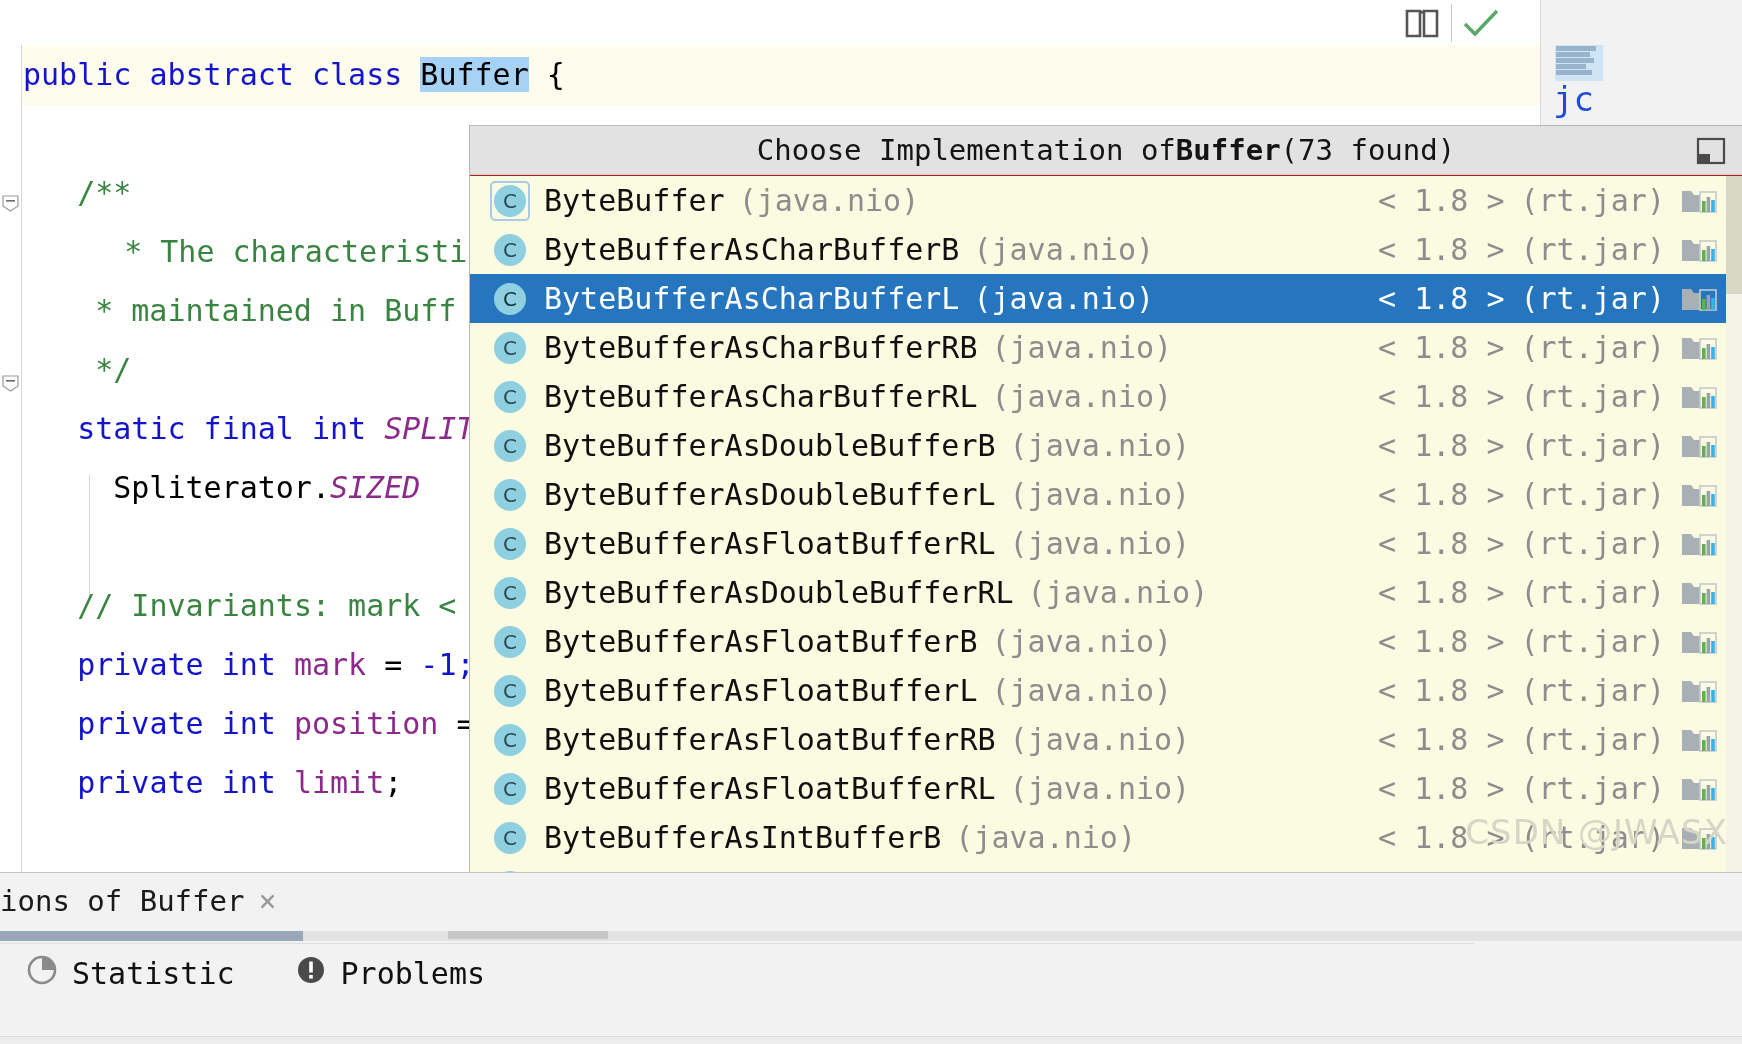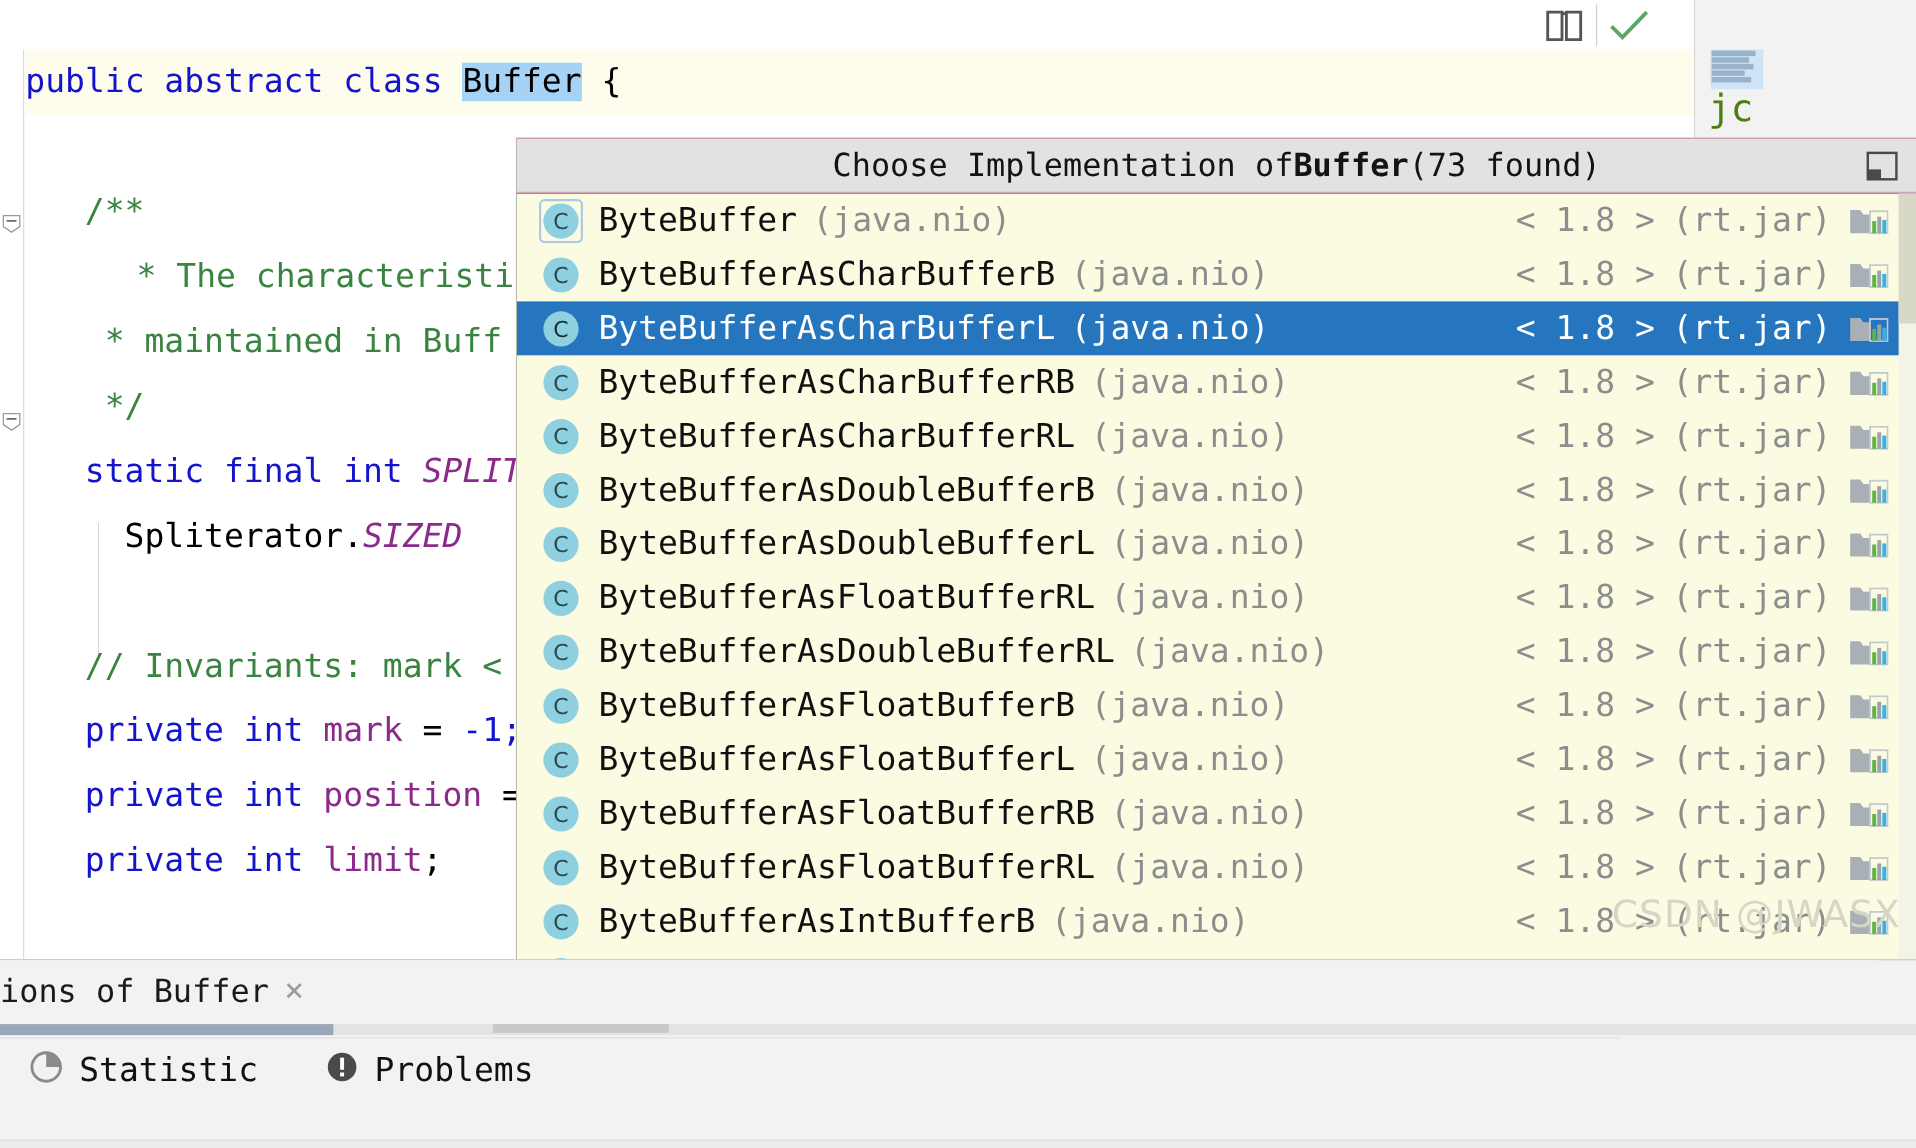--- a/index.html
+++ b/index.html
@@ -75,21 +75,21 @@
   }
   .minimap-block {
     position: absolute; left: 14px; top: 45px;
     width: 48px; height: 36px;
     background: #cfe4f5;
     overflow: hidden;
   }
   .mm-row { height: 5px; margin: 1px 0 0 1px; background: #6b8ba5; opacity: .55; }
   .mm-text {
     position: absolute; left: 12px; top: 82px;
-    font-size: 34px; color: #4d7c0f; line-height: 34px;
+    font-size: 34px; color: #1d4ed8; line-height: 34px;
   }
 
   
   .bottom {
     position: absolute; left: 0; top: 872px;
     width: 1742px; height: 172px;
     background: #f2f2f2;
     border-top: 1px solid #c4c4c4;
   }
   .tw-tabbar {
@@ -134,21 +134,21 @@
   .tw-bottombar {
     position: absolute; left: 0; bottom: 0;
     width: 1742px; height: 8px;
     background: #ededed; border-top: 1px solid #dcdcdc;
   }
 
   
   .popup {
     position: absolute; left: 470px; top: 126px;
     width: 1272px; height: 812px;
-    background: #be185d;
+    background: #b91c1c;
     box-shadow: 0 0 0 1px #b9b9ad;
   }
   .popup-header {
     position: absolute; left: 0; top: 0;
     width: 1272px; height: 49px;
     background: #e2e2e2;
     border-bottom: 1px solid #cfcfcf;
     display: flex; align-items: center; justify-content: center;
     font-size: 29px; color: #141414;
   }

